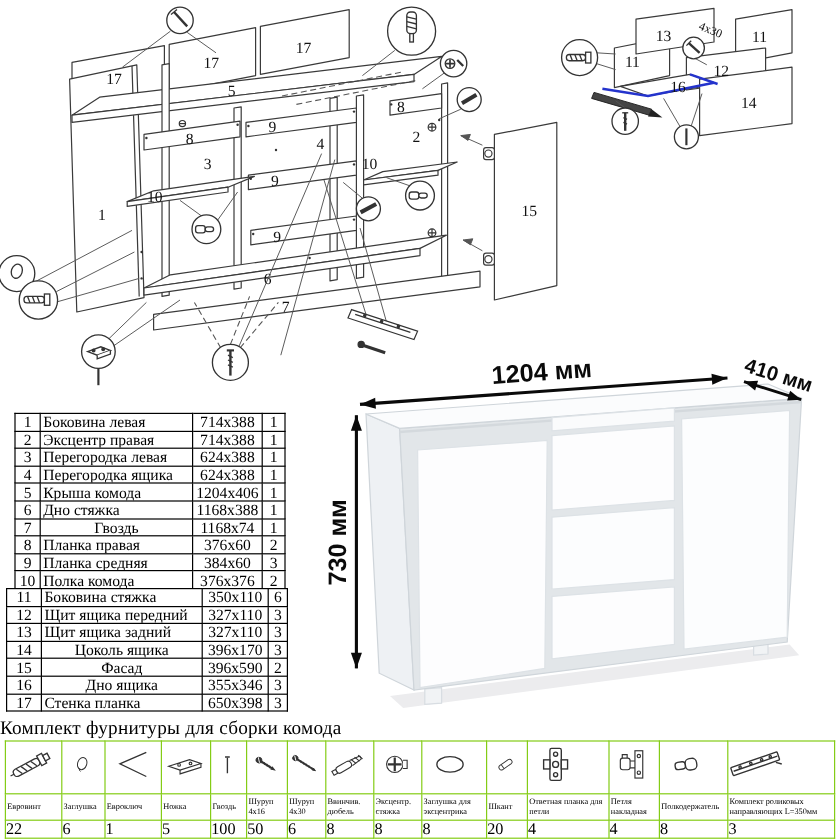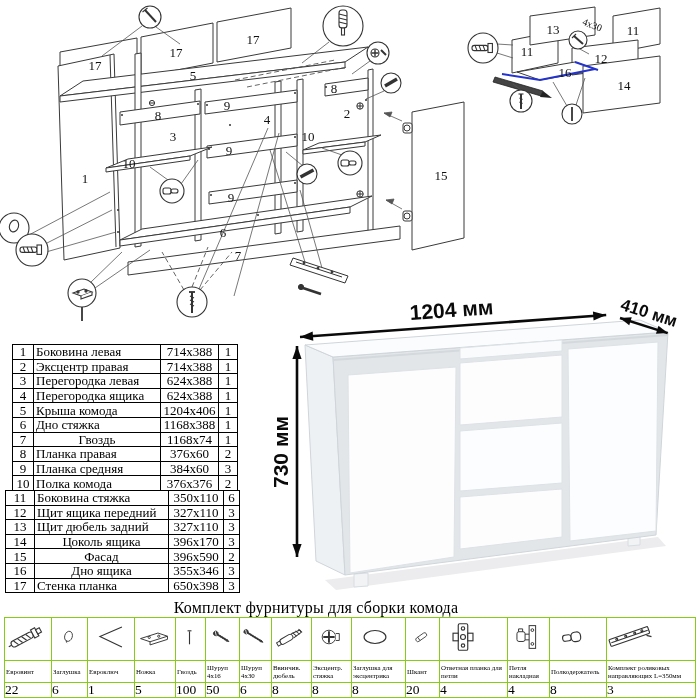--- a/index.html
+++ b/index.html
@@ -7,21 +7,21 @@
          font-family:"Liberation Serif", serif;color:#000;}
   svg text{font-family:"Liberation Serif", serif;}
   .dnum{font-size:13px;fill:#111;}
   .dim-label{font-family:"Liberation Sans", sans-serif;font-weight:bold;fill:#0a0a0a;}
   
   table.parts{position:absolute;border-collapse:collapse;table-layout:fixed;background:#fff;}
   table.parts td{border:1px solid #000;font-size:13px;line-height:1;height:13.6px;
                  padding:0 2px;white-space:nowrap;overflow:hidden;}
   table.parts td.c{text-align:center;padding:0;}
   
-  .hw-title{position:absolute;left:0;top:599px;width:632px;text-align:center;
+  .hw-title{position:absolute;left:0;top:599px;width:632px;text-align:left;
             font-size:16px;letter-spacing:.2px;}
   table.hw{position:absolute;left:4px;top:617px;border-collapse:collapse;table-layout:fixed;background:#fff;}
   table.hw td{border:1px solid #84cc16;text-align:left;vertical-align:middle;padding:0;overflow:hidden;}
   table.hw td.ic{height:40px;}
   table.hw td.lbl{height:21px;font-size:6.9px;line-height:1.15;padding:0 1px;}
   table.hw td.qty{height:13px;font-size:13.5px;line-height:1;}
 </style>
 </head>
 <body>
 
@@ -387,21 +387,21 @@
           <td class="c">6</td>
         </tr>
         <tr>
           <td class="c">12</td>
           <td>Щит ящика передний</td>
           <td class="c">327х110</td>
           <td class="c">3</td>
         </tr>
         <tr>
           <td class="c">13</td>
-          <td>Щит дюбель задний</td>
+          <td>Щит ящика задний</td>
           <td class="c">327х110</td>
           <td class="c">3</td>
         </tr>
         <tr>
           <td class="c">14</td>
           <td class="c">Цоколь ящика</td>
           <td class="c">396х170</td>
           <td class="c">3</td>
         </tr>
         <tr>

